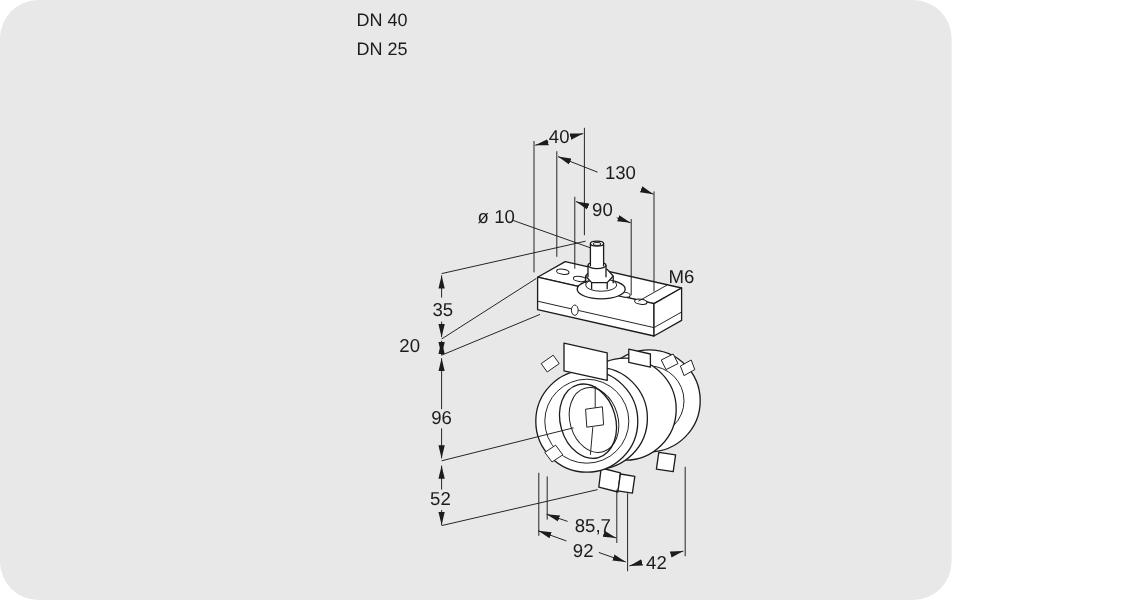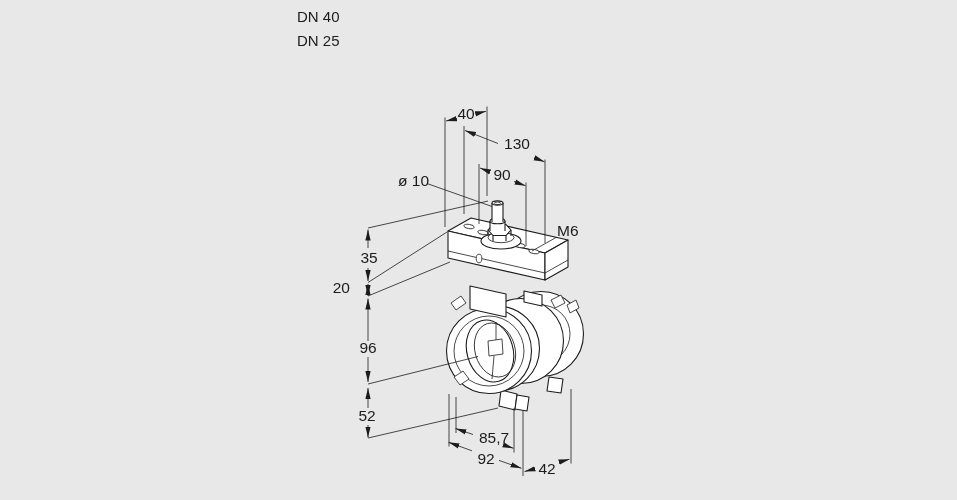--- a/index.html
+++ b/index.html
@@ -1,21 +1,22 @@
 <!DOCTYPE html>
 <html><head>
 <meta charset="utf-8">
 <style>
   html,body{margin:0;padding:0;}
   .stage{
     position:relative;
-    width:957px;height:500px;
+    width:793px;height:500px;
     background:#e8e8e8;
     overflow:hidden;
     font-family:"Liberation Sans", sans-serif;
+    border-radius:32px;
   }
   svg{position:absolute;left:0;top:0;}
   .part{stroke:#1c1c1c;stroke-width:1.1;fill:#ffffff;stroke-linejoin:round;}
   .part .thin{stroke-width:0.8;}
   .part .nofill{fill:none;}
   .dims line, .dims path.d{stroke:#1c1c1c;stroke-width:0.8;fill:none;}
   text{fill:#1c1c1c;font-size:15.5px;}
   text.hdr{font-size:15px;}
 </style>
 </head>

